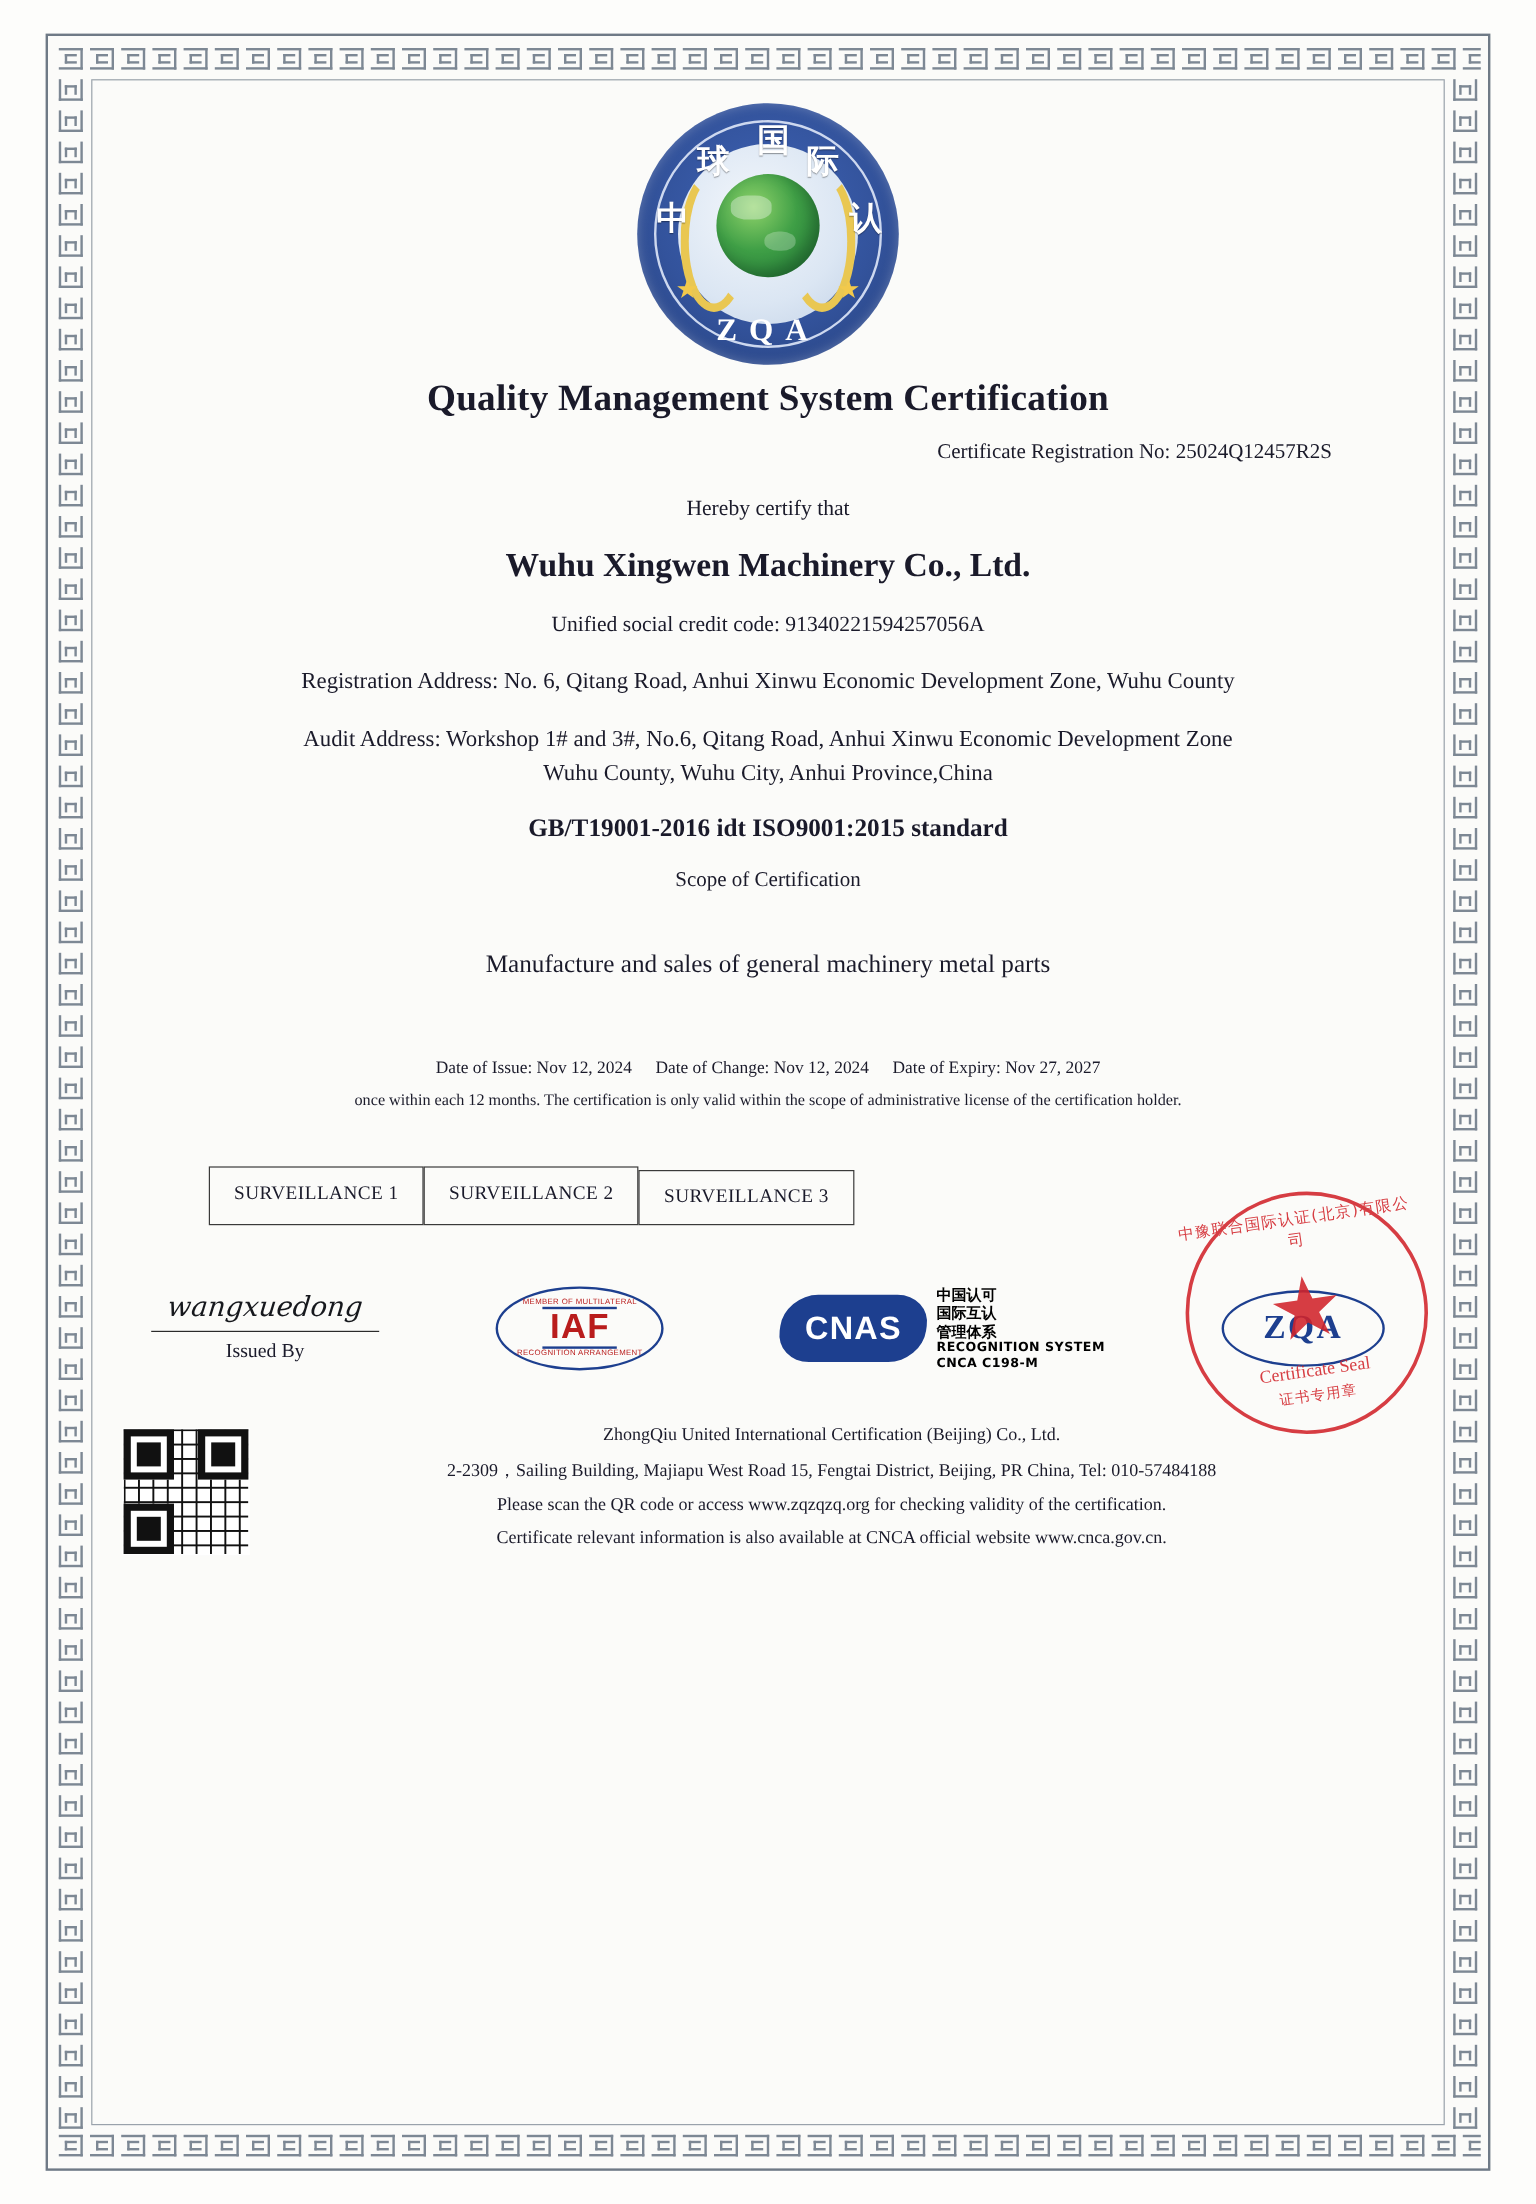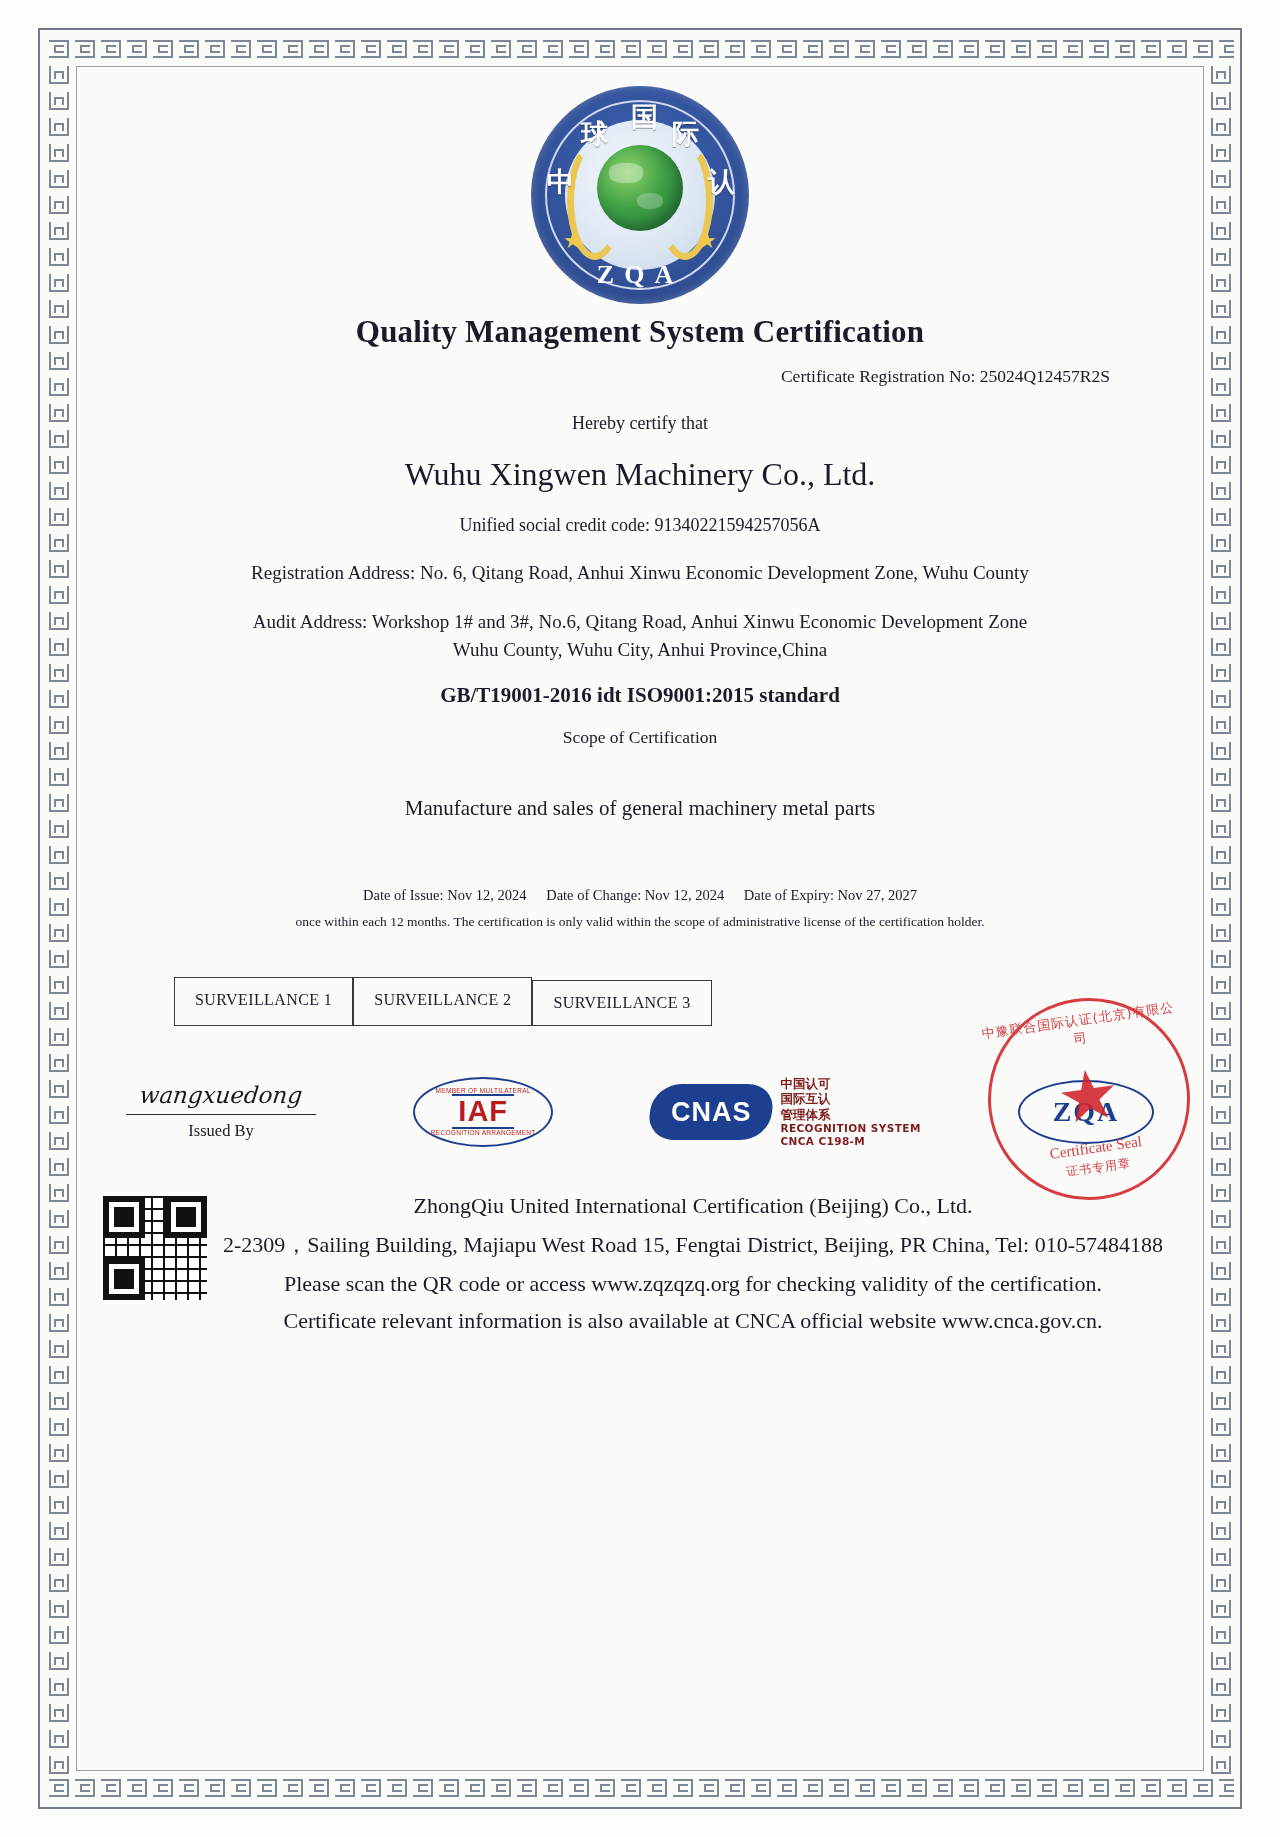--- a/index.html
+++ b/index.html
@@ -208,22 +208,22 @@
     padding-right: 74px;
   }
 
   .hereby {
     margin-top: 26px;
     font-size: 18px;
   }
 
   .company {
     margin-top: 22px;
-    font-size: 32px;
-    font-weight: normal;
+    font-size: 28px;
+    font-weight: bold;
   }
 
   .credit {
     margin-top: 22px;
     font-size: 18px;
   }
 
   .addr-reg {
     margin-top: 26px;
     font-size: 19px;
@@ -349,21 +349,21 @@
     font-family: "Liberation Sans", sans-serif;
     font-size: 27px;
     font-weight: bold;
     letter-spacing: 1px;
     transform: skewX(-8deg);
   }
   .cnas-logo span { transform: skewX(8deg); }
   .cnas-text {
     text-align: left;
     font-family: "DejaVu Sans", sans-serif;
-    color: #7f1d1d;
+    color: #000000;
     line-height: 1.22;
   }
   .cnas-text .cn { font-size: 12.5px; font-weight: bold; }
   .cnas-text .en { font-size: 10.5px; font-weight: bold; letter-spacing: 0.4px; }
 
   .zqa-logo {
     width: 132px; height: 60px;
     border: 2.5px solid #1d3f8f;
     border-radius: 50%;
     display: flex; align-items: center; justify-content: center;
@@ -423,21 +423,21 @@
 
   
   .footer {
     margin-top: 46px;
     position: relative;
     padding-left: 126px;
     padding-right: 20px;
   }
   .footer p {
     margin: 0 0 11px;
-    font-size: 22px;
+    font-size: 15px;
     text-align: center;
   }
   .qr {
     position: absolute;
     left: 6px;
     top: 2px;
     width: 104px;
     height: 104px;
     background:
       linear-gradient(90deg, #111 2px, transparent 2px) 0 0/12px 12px,

